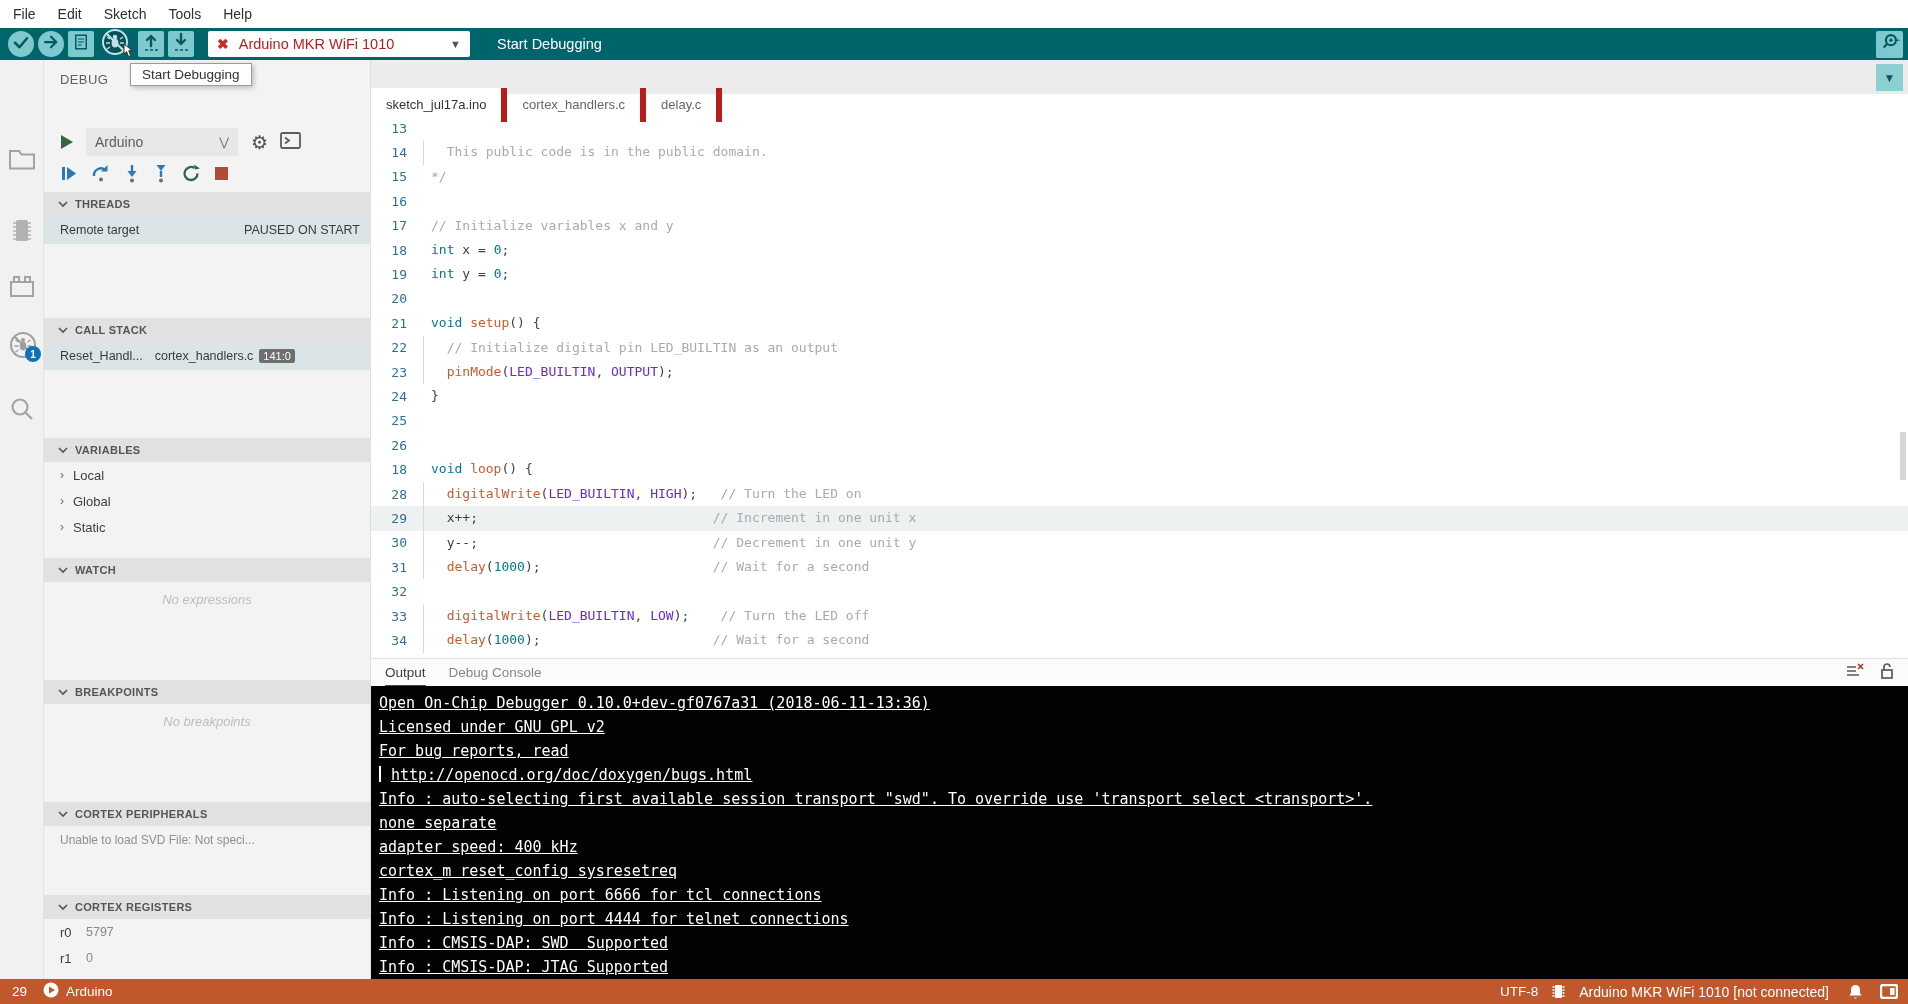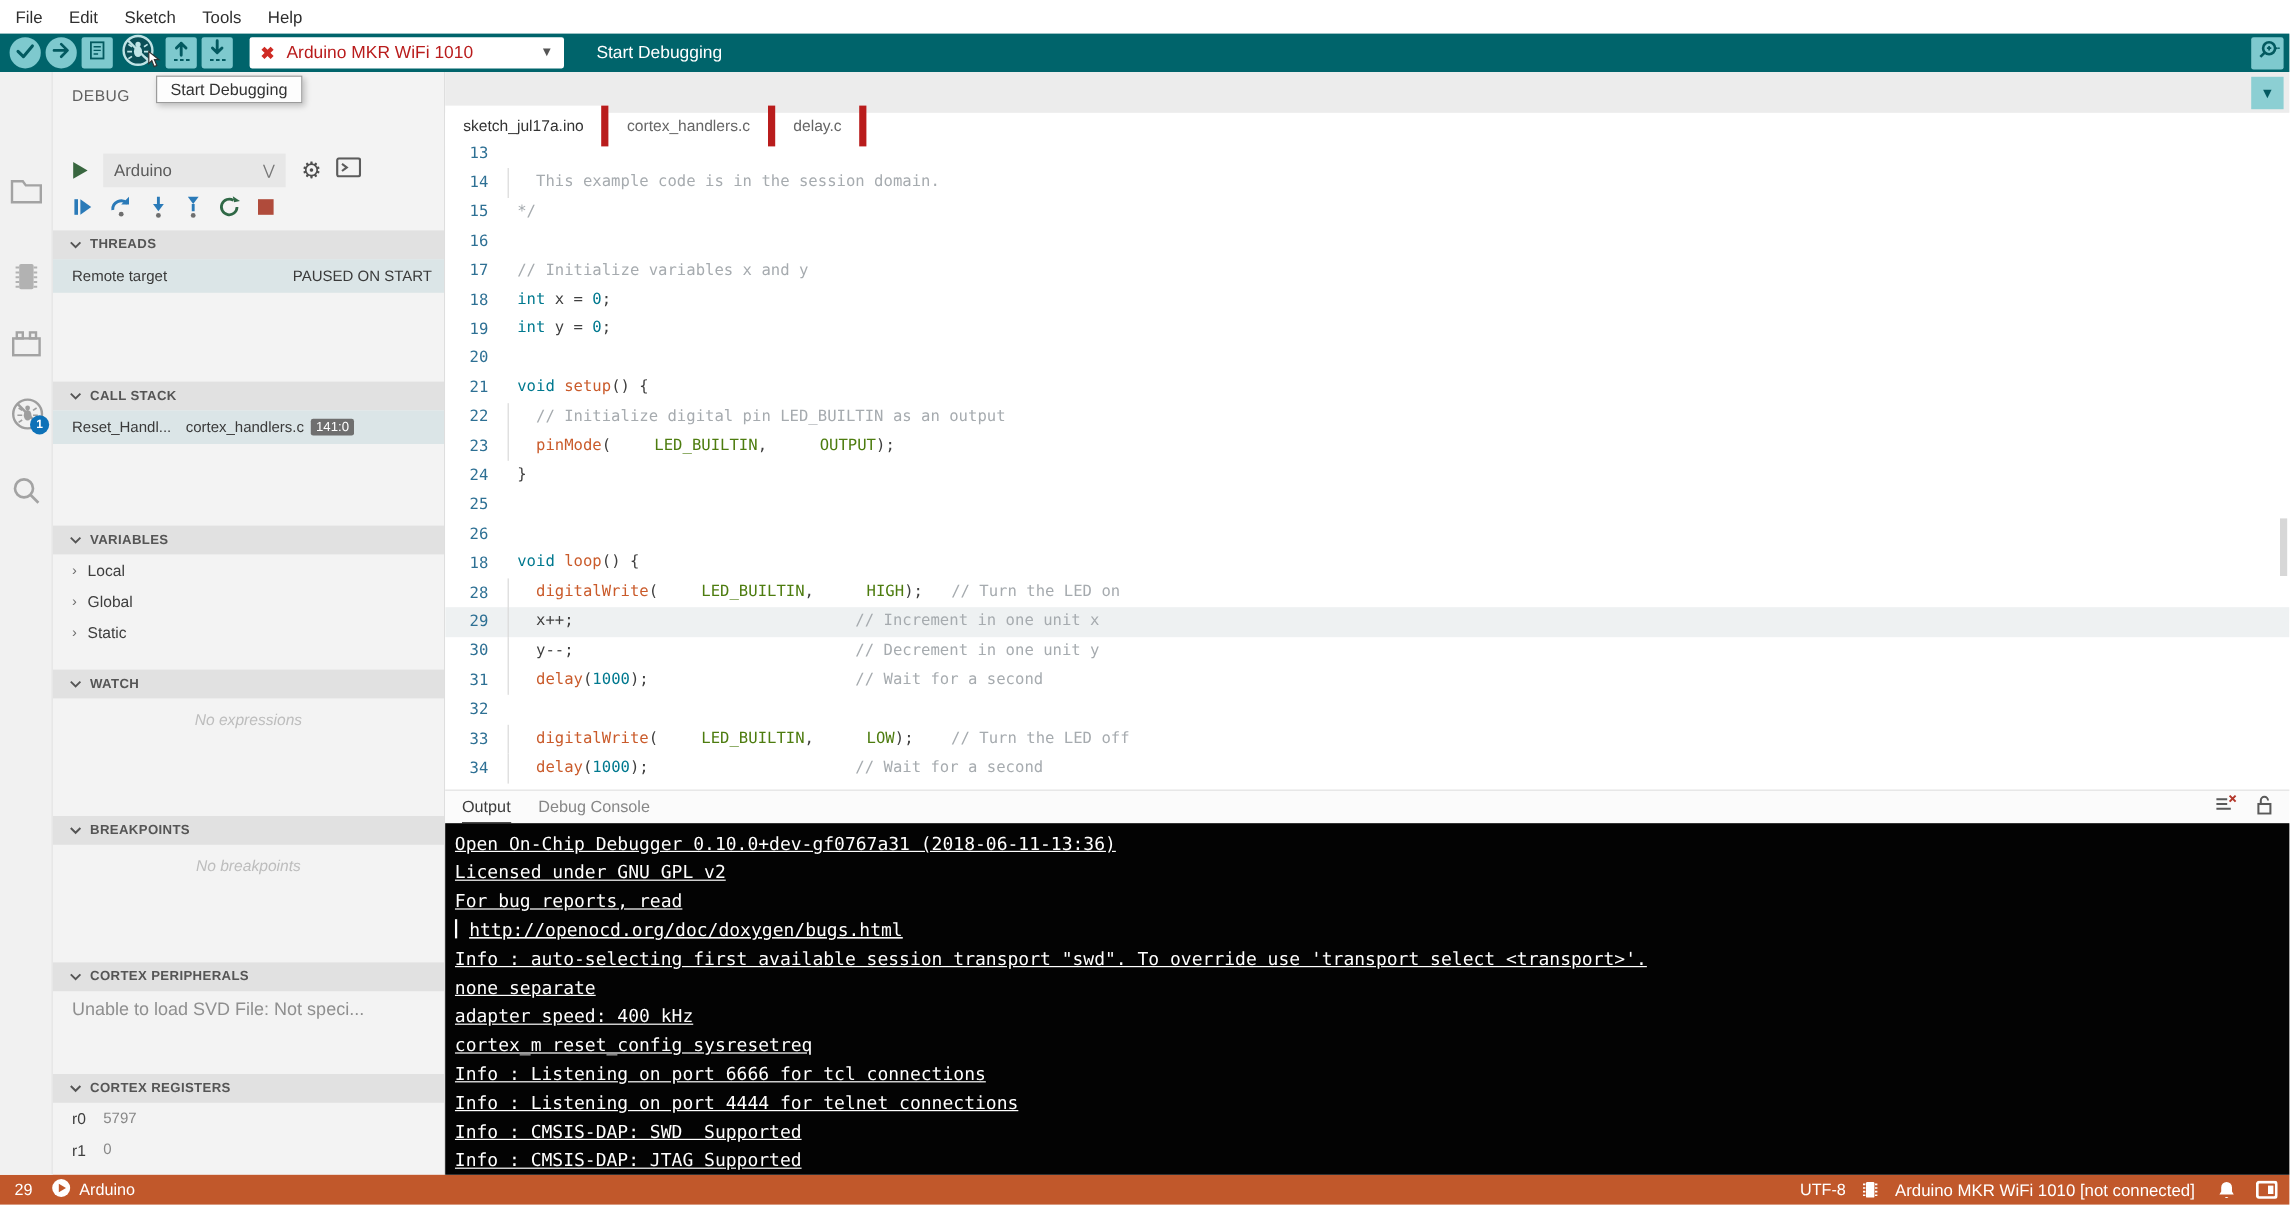--- a/index.html
+++ b/index.html
@@ -61,21 +61,21 @@
   .sec-head svg { margin-right:7px; }
   .hl-row { height:28px; background:var(--rowhl,#dbe5e7); display:flex; align-items:center;
     padding:0 10px 0 16px; font-size:12.5px; color:#3a3a3a; }
   .hl-row .right { margin-left:auto; }
   .cs-file { margin-left:12px; }
   .cs-badge { background:#6f6f6f; color:#fff; font-size:11px; padding:1px 4px; border-radius:2px;
     margin-left:6px;text-align:right; }
   .tree-row { height:26px; display:flex; align-items:center; padding-left:16px; font-size:13px; color:#3e3e3e; }
   .tree-row .twist { color:#6d6d6d; margin-right:9px; font-size:12px; }
   .empty-msg { font-size:13px; font-style:italic; color:#bdbdbd; text-align:center; padding-top:10px; }
-  .cp-msg { font-size:15px; color:#8f8f8f; padding:7px 0 0 16px; white-space:nowrap; overflow:hidden; }
+  .cp-msg { font-size:12px; color:#8f8f8f; padding:7px 0 0 16px; white-space:nowrap; overflow:hidden; }
   .reg-row { height:26px; display:flex; align-items:center; padding-left:16px; }
   .reg-name { font-size:13px; color:#3e3e3e; width:26px; }
   .reg-value { font-size:12.5px; color:#888; }
 
   
   .editor { flex:1; display:flex; flex-direction:column; background:#fff; position:relative; min-width:0; }
   .tabbar { height:34px; background:#ececec; display:flex; }
   .tab { height:34px; line-height:34px; padding:0 15px; font-size:13px; color:#666;
     border-right:6px solid #b91c1c; white-space:nowrap;margin-top:28px; }
   .tab.active { background:#fff; color:#333; }
@@ -84,21 +84,21 @@
   .editor-dd .caret { color:#055a61; font-size:12px; }
 
   .code-wrap { height:564px; overflow:hidden; position:relative; padding-top:22px; }
   .code-line { height:24.4px; display:flex; align-items:center; }
   .code-line.hl { background:#eef1f2; }
   .ln { width:50px; flex:0 0 auto; text-align:right; padding-right:14px; font:13px "DejaVu Sans Mono",monospace;
     color:#2e7094; }
   .code-body { position:relative; font:13px/24.4px "DejaVu Sans Mono",monospace; white-space:pre;
     padding-left:10px; color:#3f3f3f; }
   .iguide { position:absolute; left:2px; top:0; bottom:0; border-left:1px solid #d9d9d9; }
-  .c-kw { color:#00798f; } .c-fn { color:#ca5b2b; } .c-const { color:#4d7c0f;margin-left:36px; }
+  .c-kw { color:#00798f; } .c-fn { color:#ca5b2b; } .c-const { color:#6d28d9; }
   .c-num { color:#00798f; } .c-com { color:#a6abaf; } .c-pln { color:#3f3f3f; }
   .vthumb { position:absolute; right:2px; top:338px; width:6px; height:48px; background:#d7d7d7; }
 
   .outheader { height:28px; border-top:1px solid #e2e2e2; background:#fbfbfb; display:flex;
     align-items:center; padding:0 14px; }
   .outtab { font-size:13.5px; color:#878787; margin-right:23px; height:27px; line-height:27px; }
   .outtab.active { color:#3d3d3d; border-bottom:1px solid #4a4a4a; }
   .outicons { margin-left:auto; display:flex; align-items:center; gap:16px; }
 
   .console { height:293px; background:#030303; color:#fff; overflow:hidden;
@@ -407,21 +407,21 @@
       </div>
 
       <div class="code-wrap">
         <div id="codelines">
             <div class="code-line">
               <span class="ln">13</span>
               <span class="code-body"></span>
             </div>
             <div class="code-line">
               <span class="ln">14</span>
-              <span class="code-body"><i class="iguide"></i><span class="c-com">  This example code is in the session domain.</span></span>
+              <span class="code-body"><i class="iguide"></i><span class="c-com">  This public code is in the public domain.</span></span>
             </div>
             <div class="code-line">
               <span class="ln">15</span>
               <span class="code-body"><span class="c-com">*/</span></span>
             </div>
             <div class="code-line">
               <span class="ln">16</span>
               <span class="code-body"></span>
             </div>
             <div class="code-line">

